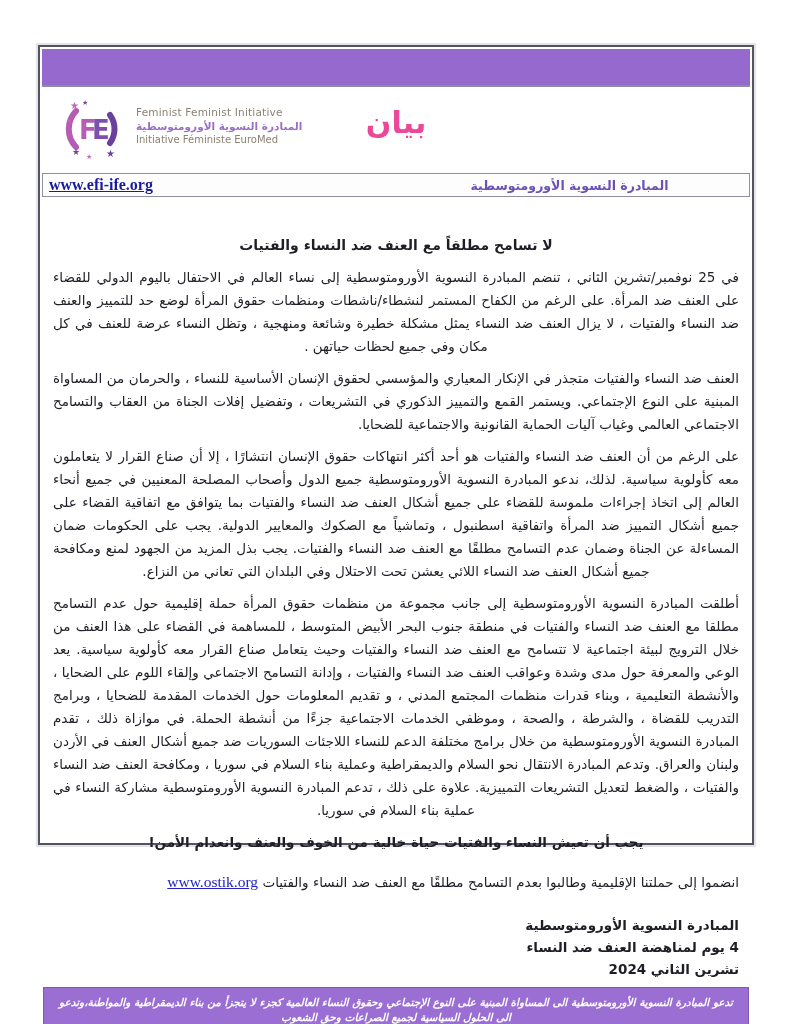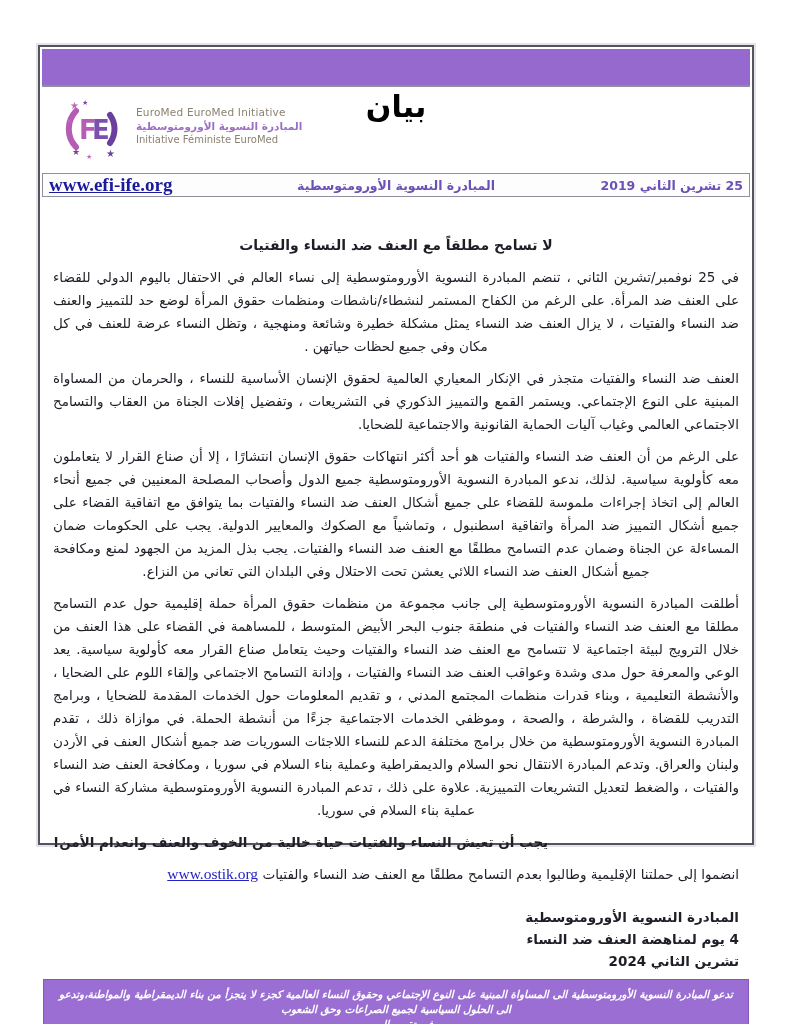--- a/index.html
+++ b/index.html
@@ -19,51 +19,51 @@
   }
 
   
   .brandrow { position:relative; height:86px; }
   .logo-wrap { position:absolute; left:22px; top:10px; width:64px; height:64px; }
   .brandtext { position:absolute; left:96px; top:18px; line-height:14px; }
   .brandtext .en { font-size:10.5px; color:#8a8272; letter-spacing:.2px; }
   .brandtext .ar { font-size:10.5px; color:#9a6fc4; font-weight:600; }
   .brandtext .fr { font-size:10px; color:#8a8272; }
   .doc-type {
-    position:absolute; left:50%; top:2px; transform:translateX(-50%);
-    font-size:30px; font-weight:bold; color:#000000;
+    position:absolute; left:50%; top:18px; transform:translateX(-50%);
+    font-size:30px; font-weight:bold; color:#ec4899;
   }
 
   
   .strip {
     direction:rtl; margin:0 2px; height:24px;
     border:1px solid #8f8f9e; background:#fdfdfe;
     display:flex; align-items:center; font-size:12.5px; padding:0 6px;
   }
   .strip .cell { flex:1; }
   .strip .date { text-align:right; color:#6b51b5; font-weight:600; }
   .strip .orgname { text-align:center; color:#6b51b5; font-weight:bold; }
   .strip .site { text-align:left; }
   .strip .site a {
     font-family:"Liberation Serif","DejaVu Serif",serif;
-    color:#1a1a9e; font-weight:bold; font-size:19px; text-decoration:underline;
+    color:#1a1a9e; font-weight:bold; font-size:16px; text-decoration:underline;
   }
 
   
   .content {
     direction:rtl; padding:9px 13px 0 13px; color:#1e1e26;
     font-size:13.5px; line-height:23px;
   }
   .content h1 {
     font-size:14px; font-weight:bold; text-align:center; margin-bottom:9px;margin-top:28px;
   }
   .content p { text-align:justify; margin-bottom:9px; }
   p.last-center { text-align-last:center; }
   p.last-start  { text-align-last:auto; }
-  .call-line { font-weight:bold; text-align:left; margin-bottom:8px; }
+  .call-line { font-weight:bold; text-align:center; margin-bottom:16px; }
   .join-line { text-align:right; margin-bottom:20px; }
   .join-line a {
     font-family:"Liberation Serif","DejaVu Serif",serif;
     direction:ltr; unicode-bidi:embed;
     color:#2323c4; font-size:15.5px; text-decoration:underline;
   }
   .signature { text-align:right; font-weight:bold; line-height:22px; margin-top:12px; }
 
   
   .footer {
@@ -90,40 +90,39 @@
         <path d="M48 18 A24 24 0 0 1 48 46" fill="none" stroke="#6a3f9e" stroke-width="6" stroke-linecap="round"></path>
         <text x="8" y="12" font-size="10" fill="#c368b8">★</text>
         <text x="20" y="8" font-size="7" fill="#7d3f9e">★</text>
         <text x="4" y="26" font-size="7" fill="#c368b8">★</text>
         <text x="10" y="58" font-size="9" fill="#7d3f9e">★</text>
         <text x="24" y="62" font-size="7" fill="#c368b8">★</text>
         <text x="44" y="60" font-size="10" fill="#6a3f9e">★</text>
       </svg>
     </div>
     <div class="brandtext">
-      <div class="en">EuroMed EuroMed Initiative</div>
+      <div class="en">Feminist Feminist Initiative</div>
       <div class="ar">المبادرة النسوية الأورومتوسطية</div>
       <div class="fr">Initiative Féministe EuroMed</div>
     </div>
     <div class="doc-type">بيان</div>
   </div>
 
   <div class="strip">
-    <div class="cell date">25 تشرين الثاني 2019</div>
     <div class="cell orgname">المبادرة النسوية الأورومتوسطية</div>
     <div class="cell site">
       <a href="#">www.efi-ife.org</a>
     </div>
   </div>
 
   <div class="content">
     <h1>لا تسامح مطلقاً مع العنف ضد النساء والفتيات</h1>
 
     <p class="last-center">في 25 نوفمبر/تشرين الثاني ، تنضم المبادرة النسوية الأورومتوسطية إلى نساء العالم في الاحتفال باليوم الدولي للقضاء على العنف ضد المرأة. على الرغم من الكفاح المستمر لنشطاء/ناشطات ومنظمات حقوق المرأة لوضع حد للتمييز والعنف ضد النساء والفتيات ، لا يزال العنف ضد النساء يمثل مشكلة خطيرة وشائعة ومنهجية ، وتظل النساء عرضة للعنف في كل مكان وفي جميع لحظات حياتهن .</p>
-    <p class="last-start">العنف ضد النساء والفتيات متجذر في الإنكار المعياري العالمية لحقوق الإنسان الأساسية للنساء ، والحرمان من المساواة المبنية على النوع الإجتماعي. ويستمر القمع والتمييز الذكوري في التشريعات ، وتفضيل إفلات الجناة من العقاب والتسامح الاجتماعي العالمي وغياب آليات الحماية القانونية والاجتماعية للضحايا.</p>
+    <p class="last-start">العنف ضد النساء والفتيات متجذر في الإنكار المعياري والمؤسسي لحقوق الإنسان الأساسية للنساء ، والحرمان من المساواة المبنية على النوع الإجتماعي. ويستمر القمع والتمييز الذكوري في التشريعات ، وتفضيل إفلات الجناة من العقاب والتسامح الاجتماعي العالمي وغياب آليات الحماية القانونية والاجتماعية للضحايا.</p>
     <p class="last-center">على الرغم من أن العنف ضد النساء والفتيات هو أحد أكثر انتهاكات حقوق الإنسان انتشارًا ، إلا أن صناع القرار لا يتعاملون معه كأولوية سياسية. لذلك، ندعو المبادرة النسوية الأورومتوسطية جميع الدول وأصحاب المصلحة المعنيين في جميع أنحاء العالم إلى اتخاذ إجراءات ملموسة للقضاء على جميع أشكال العنف ضد النساء والفتيات بما يتوافق مع اتفاقية القضاء على جميع أشكال التمييز ضد المرأة واتفاقية اسطنبول ، وتماشياً مع الصكوك والمعايير الدولية. يجب على الحكومات ضمان المساءلة عن الجناة وضمان عدم التسامح مطلقًا مع العنف ضد النساء والفتيات. يجب بذل المزيد من الجهود لمنع ومكافحة جميع أشكال العنف ضد النساء اللائي يعشن تحت الاحتلال وفي البلدان التي تعاني من النزاع.</p>
     <p class="last-center">أطلقت المبادرة النسوية الأورومتوسطية إلى جانب مجموعة من منظمات حقوق المرأة حملة إقليمية حول عدم التسامح مطلقا مع العنف ضد النساء والفتيات في منطقة جنوب البحر الأبيض المتوسط ، للمساهمة في القضاء على هذا العنف من خلال الترويج لبيئة اجتماعية لا تتسامح مع العنف ضد النساء والفتيات  وحيث يتعامل صناع القرار معه كأولوية سياسية. يعد الوعي والمعرفة حول مدى وشدة وعواقب العنف ضد النساء والفتيات ، وإدانة التسامح الاجتماعي وإلقاء اللوم على الضحايا ، والأنشطة التعليمية ، وبناء قدرات منظمات المجتمع المدني ، و تقديم المعلومات حول الخدمات المقدمة للضحايا ، وبرامج التدريب للقضاة ، والشرطة ، والصحة ، وموظفي الخدمات الاجتماعية جزءًا من أنشطة الحملة. في موازاة ذلك ، تقدم المبادرة النسوية الأورومتوسطية من خلال برامج مختلفة الدعم للنساء اللاجئات السوريات ضد جميع أشكال العنف في الأردن ولبنان والعراق. وتدعم المبادرة الانتقال نحو السلام والديمقراطية وعملية بناء السلام في سوريا ، ومكافحة العنف ضد النساء والفتيات ، والضغط لتعديل التشريعات التمييزية. علاوة على ذلك ، تدعم المبادرة النسوية الأورومتوسطية مشاركة النساء في عملية بناء السلام في سوريا.</p>
 
     <div class="call-line">يجب أن تعيش النساء والفتيات حياة خالية من الخوف والعنف وانعدام الأمن!</div>
 
     <div class="join-line">
       <span>انضموا إلى حملتنا الإقليمية وطالبوا بعدم التسامح مطلقًا مع العنف ضد النساء والفتيات </span>
       <a href="#">www.ostik.org</a>
     </div>
 

